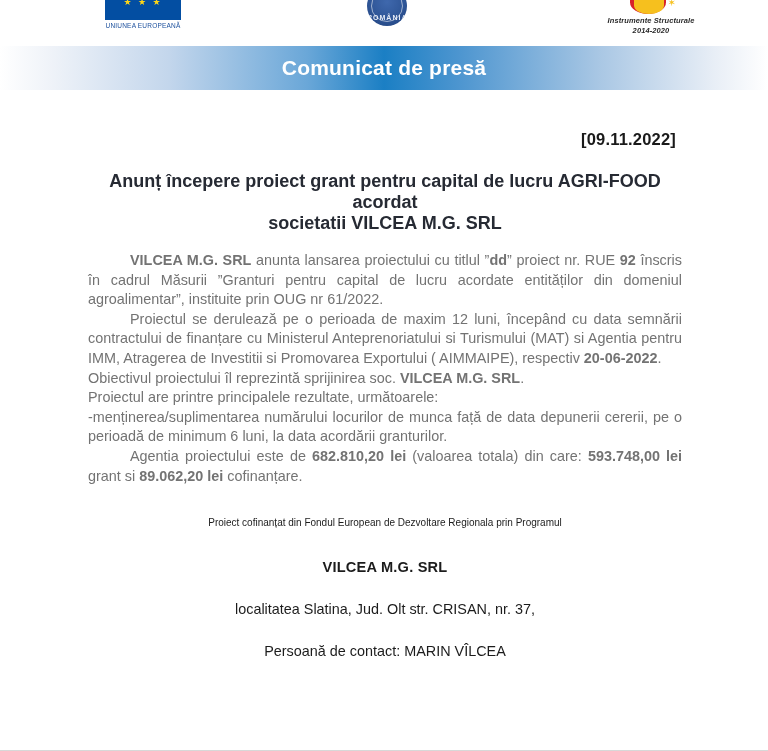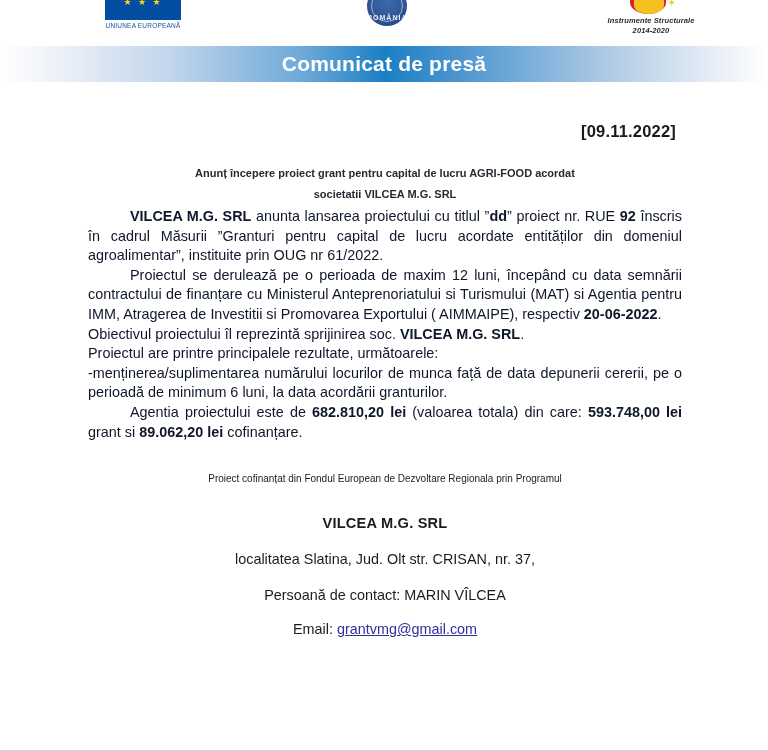--- a/index.html
+++ b/index.html
@@ -125,21 +125,21 @@
     font-weight: bold;
     color: #2b2b2b;
     line-height: 10px;
     letter-spacing: .1px;
     font-style: italic;
   }
 
   
   .banner {
     width: 100%;
-    height: 36px;
+    height: 44px;
     background: linear-gradient(to right,
         #ffffff 0%,
         #eef2f8 7%,
         #c3d6ec 22%,
         #6aa7d8 40%,
         #1b7fc4 50%,
         #4e96d0 60%,
         #a9c7e4 78%,
         #e8eef6 93%,
         #ffffff 100%);
@@ -164,30 +164,30 @@
     font-weight: bold;
     font-size: 16.5px;
     color: #1a1a1a;
     margin-top: 40px;
     padding-right: 6px;
     letter-spacing: .2px;
   }
   .headline {
     text-align: center;
     font-weight: bold;
-    font-size: 11px;
+    font-size: 18px;
     color: #262a33;
     line-height: 21px;
     margin-top: 22px;
     padding: 0 4px;
   }
   .body-block {
-    margin-top: 2px;
+    margin-top: 17px;
     font-size: 14.4px;
-    color: #0f172a;
+    color: #737373;
     line-height: 19.6px;
   }
   .p-just {
     text-align: justify;
     text-justify: inter-word;
     margin: 0;
   }
   .p-left {
     text-align: left;
     margin: 0;
@@ -208,21 +208,21 @@
     margin-top: 26px;
     text-align: center;
     font-size: 14.4px;
     color: #1c1c1c;
   }
   .company-name {
     font-weight: bold;
     font-size: 14.6px;
     letter-spacing: .2px;
   }
-  .company-line { margin-top: 20px; }
+  .company-line { margin-top: 26px; }
   .email-line   { margin-top: 18px; }
   .email-link {
     color: #2f2f9e;
     text-decoration: underline;
   }
 </style>
 </head>
 <body>
 
 <div class="page">
@@ -283,17 +283,16 @@
     </div>
 
     <div class="closing">
       <span>Proiect cofinanțat din Fondul European de Dezvoltare Regionala prin Programul</span><br>
     </div>
 
     <div class="company-block">
       <div class="company-name">VILCEA M.G. SRL</div>
       <div class="company-line">localitatea Slatina, Jud. Olt str. CRISAN, nr. 37,</div>
       <div class="company-line">Persoană de contact: MARIN VÎLCEA</div>
-      <div class="email-line"><span>Email: </span><a class="email-link" href="#">grantvmg@gmail.com</a></div>
     </div>
 
   </div>
 </div>
 
 </body></html>

